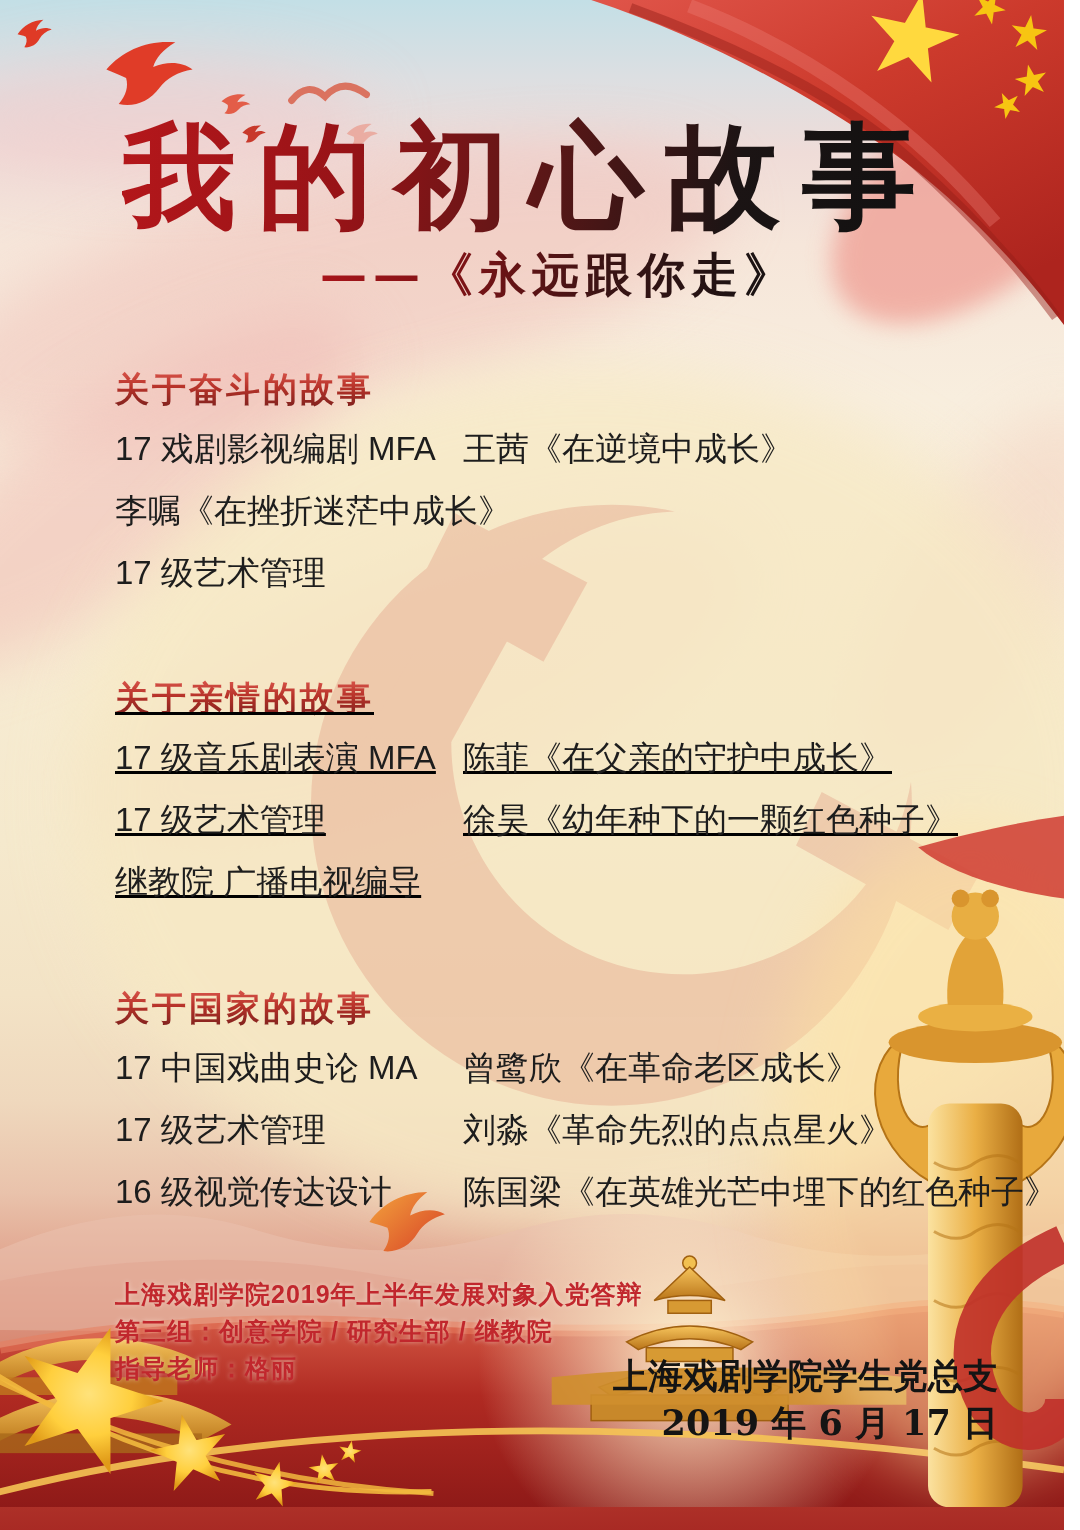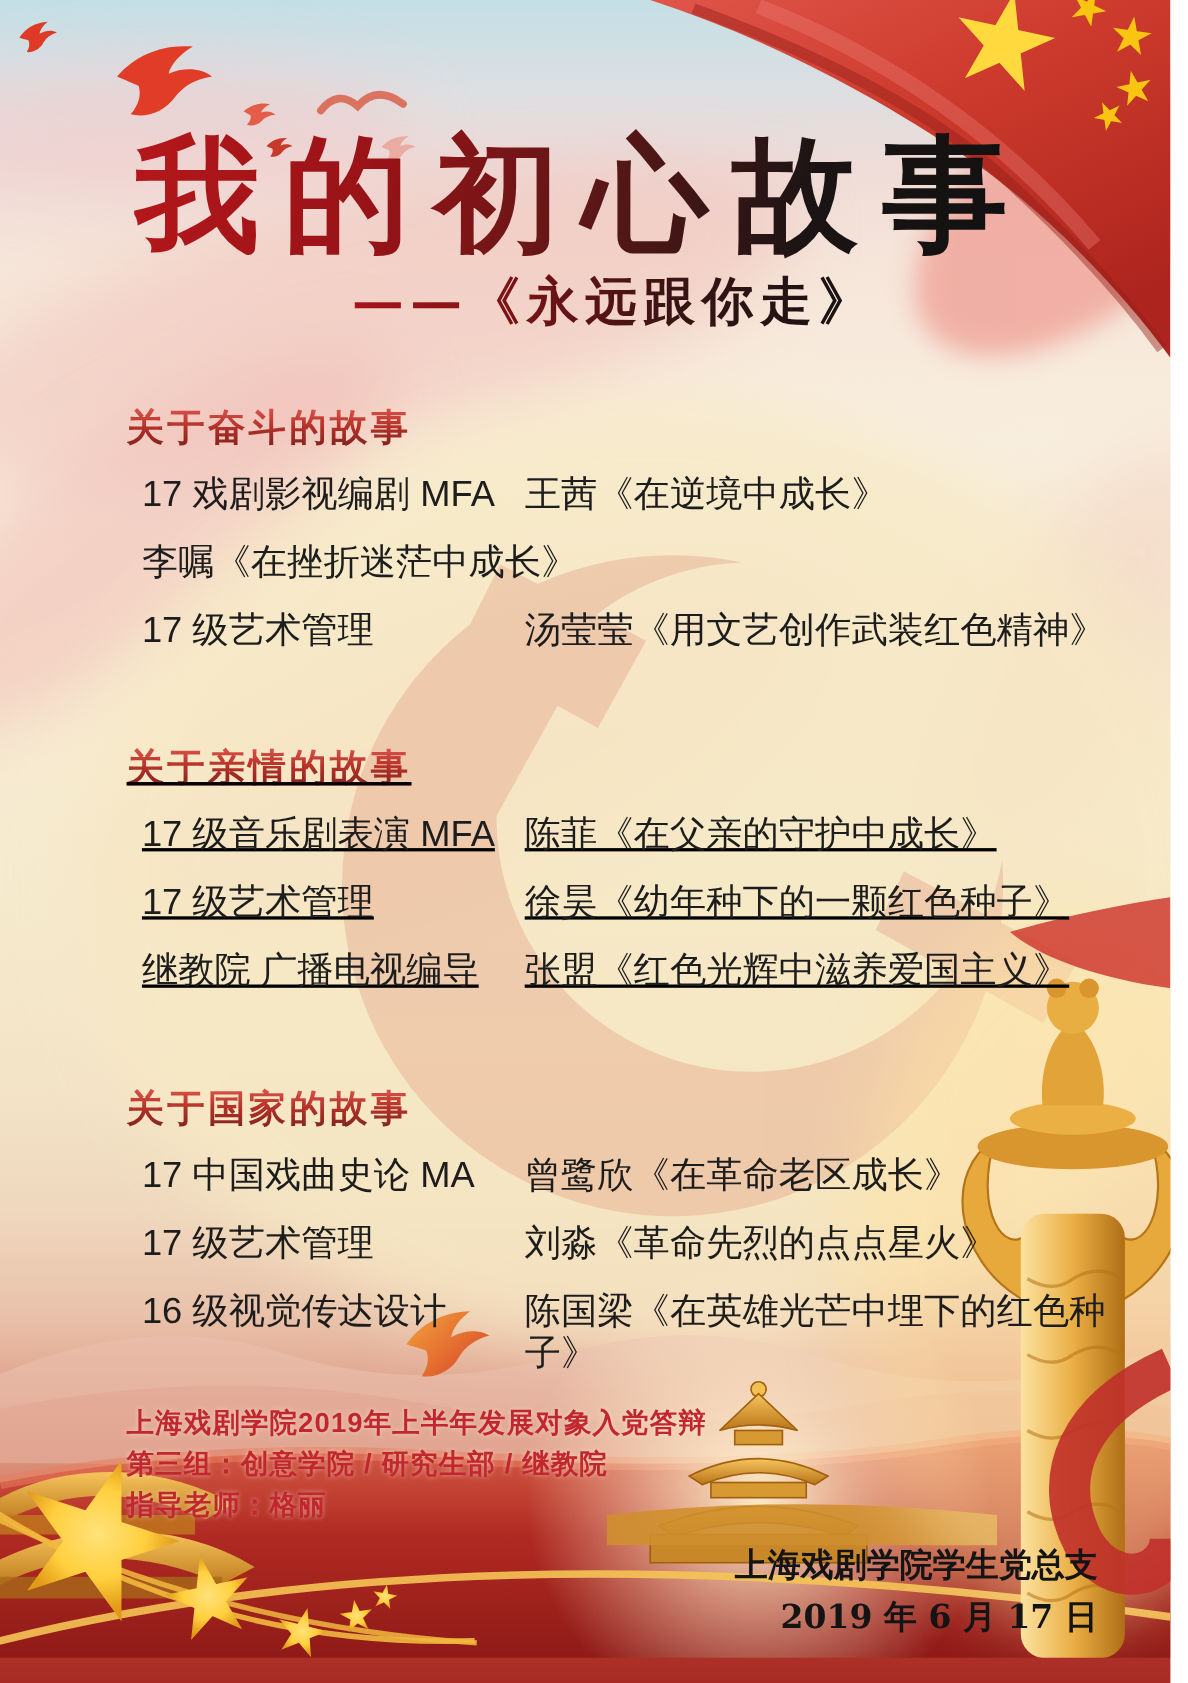--- a/index.html
+++ b/index.html
@@ -33,33 +33,33 @@
     font-weight:bold; font-size:47px; letter-spacing:6px; line-height:1.3;
     background-image:linear-gradient(95deg,#a9151a 0%,#7c1316 30%,#3a1414 60%,#121212 100%);
   }
   .section{position:absolute; left:115px; width:950px;}
   .sec-heading{
     font-size:34px; font-weight:800; letter-spacing:3px; line-height:38px;
     margin:0 0 22px 0;
     background-image:linear-gradient(180deg,#da564c 0%,#b73229 45%,#7e211d 100%);
   }
   .row{display:flex; align-items:flex-start; font-size:33px; line-height:38px;
-       margin-bottom:24px; color:#1d1d1d; font-weight:500;margin-left:14px;}
+       margin-bottom:24px; color:#1d1d1d; font-weight:500;}
   .col-left{width:348px; flex:none;}
   .col-right{flex:1;}
   .sec-1{top:370px;} .sec-2{top:679px;text-decoration:underline;} .sec-3{top:989px;}
   .footer-left{
     left:115px; top:1276px; font-size:25px; font-weight:700; letter-spacing:1px;
     color:#c1272d; line-height:37px;
     text-shadow:0 0 5px rgba(255,244,234,.55);
   }
   .footer-right{
-    right:66px; top:1400px; text-align:right;
+    right:66px; top:1352px; text-align:right;
     font-family:"DejaVu Serif","Liberation Serif",serif;
-    font-weight:600; font-size:30px; line-height:47px; color:#141414;
+    font-weight:600; font-size:35px; line-height:47px; color:#141414;
   }
 </style>
 </head>
 <body>
 
 <div class="poster">
 
   <svg class="bg" viewBox="0 0 1080 1530">
     <defs>
       <filter id="b30" x="-60%" y="-60%" width="220%" height="220%">
@@ -217,37 +217,35 @@
     <div class="sec-heading grad">关于奋斗的故事</div>
     <div class="row">
       <span class="col-left">17 戏剧影视编剧 MFA</span>
       <span class="col-right">王茜《在逆境中成长》</span>
     </div>
     <div class="row">
       <span class="col-right">李嘱《在挫折迷茫中成长》</span>
     </div>
     <div class="row">
       <span class="col-left">17 级艺术管理</span>
-      <span class="col-right">汤莹莹《用文艺创作武装红色精神》</span>
     </div>
   </div>
 
   <div class="section sec-2">
     <div class="sec-heading grad">关于亲情的故事</div>
     <div class="row">
       <span class="col-left">17 级音乐剧表演 MFA</span>
       <span class="col-right">陈菲《在父亲的守护中成长》</span>
     </div>
     <div class="row">
       <span class="col-left">17 级艺术管理</span>
       <span class="col-right">徐昊《幼年种下的一颗红色种子》</span>
     </div>
     <div class="row">
       <span class="col-left">继教院 广播电视编导</span>
-      <span class="col-right">张盟《红色光辉中滋养爱国主义》</span>
     </div>
   </div>
 
   <div class="section sec-3">
     <div class="sec-heading grad">关于国家的故事</div>
     <div class="row">
       <span class="col-left">17 中国戏曲史论 MA</span>
       <span class="col-right">曾鹭欣《在革命老区成长》</span>
     </div>
     <div class="row">

